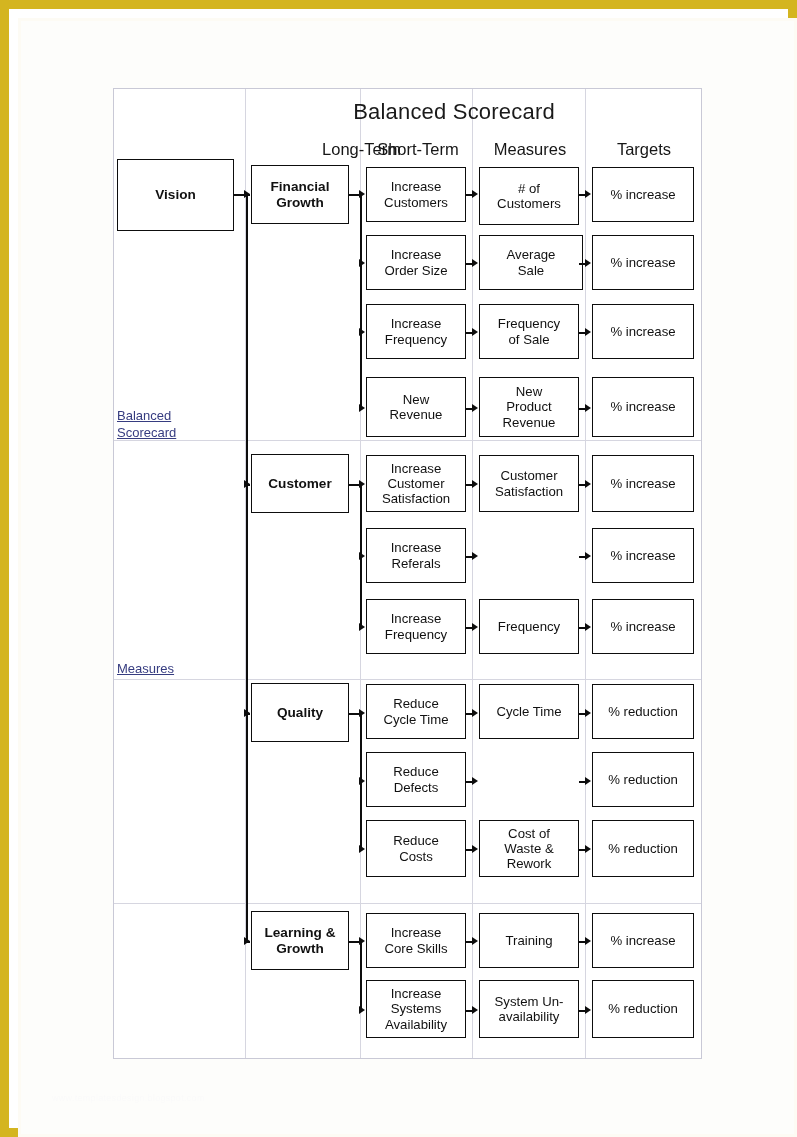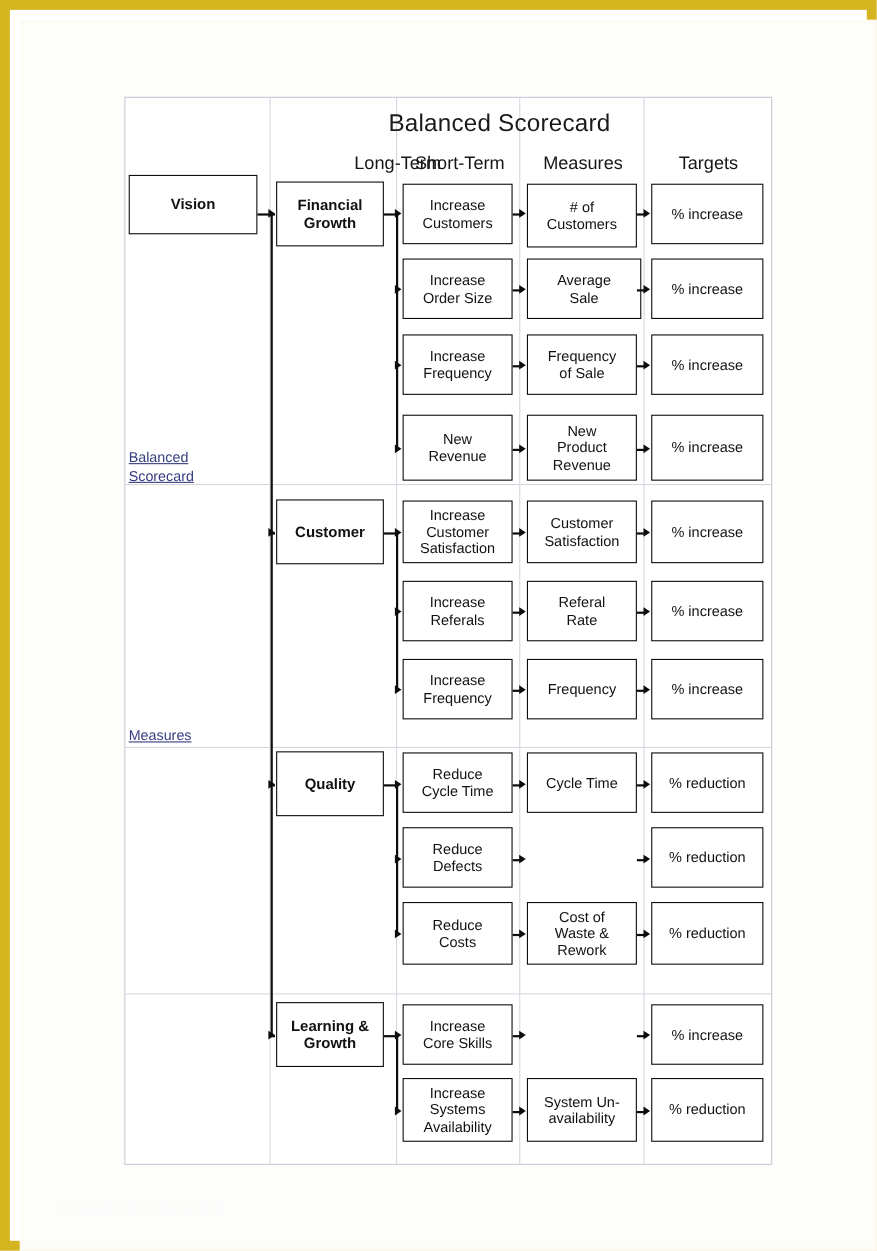--- a/index.html
+++ b/index.html
@@ -169,21 +169,21 @@
     <div class="row-rule" style="top:590px;"></div>
     <div class="row-rule" style="top:814px;"></div>
 
     <div id="chart-title">Balanced Scorecard</div>
 
     <div class="col-head" style="left:190px;width:115px;">Long-Term</div>
     <div class="col-head" style="left:248px;width:112px;">Short-Term</div>
     <div class="col-head" style="left:360px;width:112px;">Measures</div>
     <div class="col-head" style="left:473px;width:114px;">Targets</div>
 
-    <div class="node vision" style="left:3px;top:70px;width:117px;height:54px;">Vision</div>
+    <div class="node vision" style="left:3px;top:70px;width:117px;height:72px;">Vision</div>
 
     <div class="side-link" style="left:3px;top:318px;">Balanced 
 Scorecard</div>
     <div class="side-link" style="left:3px;top:571px;">Measures</div>
 
     <div class="hline" style="left:120px;top:105px;width:14px;"></div>
     <div class="vline" style="left:132px;top:105px;height:748px;"></div>
 
     <div class="hline" style="left:132px;top:105px;width:4px;"></div>
     <div class="arrowhead" style="left:130px;top:101px;"></div>
@@ -255,22 +255,20 @@
 Satisfaction</div>
     <div class="hline" style="left:465px;top:395px;width:9px;"></div>
     <div class="arrowhead" style="left:471px;top:391px;"></div>
     <div class="node" style="left:478px;top:366px;width:102px;height:57px;">% increase</div>
 
     <div class="arrowhead" style="left:245px;top:463px;"></div>
     <div class="node" style="left:252px;top:439px;width:100px;height:55px;">Increase
 Referals</div>
     <div class="hline" style="left:352px;top:467px;width:9px;"></div>
     <div class="arrowhead" style="left:358px;top:463px;"></div>
-    <div class="node" style="left:365px;top:439px;width:100px;height:55px;">Referal
-Rate</div>
     <div class="hline" style="left:465px;top:467px;width:9px;"></div>
     <div class="arrowhead" style="left:471px;top:463px;"></div>
     <div class="node" style="left:478px;top:439px;width:102px;height:55px;">% increase</div>
 
     <div class="arrowhead" style="left:245px;top:534px;"></div>
     <div class="node" style="left:252px;top:510px;width:100px;height:55px;">Increase
 Frequency</div>
     <div class="hline" style="left:352px;top:538px;width:9px;"></div>
     <div class="arrowhead" style="left:358px;top:534px;"></div>
     <div class="node" style="left:365px;top:510px;width:100px;height:55px;">Frequency</div>
@@ -322,20 +320,21 @@
 Growth</div>
 
     <div class="hline" style="left:235px;top:852px;width:13px;"></div>
     <div class="vline" style="left:246px;top:852px;height:69px;"></div>
 
     <div class="arrowhead" style="left:245px;top:848px;"></div>
     <div class="node" style="left:252px;top:824px;width:100px;height:55px;">Increase
 Core Skills</div>
     <div class="hline" style="left:352px;top:852px;width:9px;"></div>
     <div class="arrowhead" style="left:358px;top:848px;"></div>
+    <div class="node" style="left:365px;top:824px;width:100px;height:55px;">Training</div>
     <div class="hline" style="left:465px;top:852px;width:9px;"></div>
     <div class="arrowhead" style="left:471px;top:848px;"></div>
     <div class="node" style="left:478px;top:824px;width:102px;height:55px;">% increase</div>
 
     <div class="arrowhead" style="left:245px;top:917px;"></div>
     <div class="node" style="left:252px;top:891px;width:100px;height:58px;">Increase
 Systems
 Availability</div>
     <div class="hline" style="left:352px;top:921px;width:9px;"></div>
     <div class="arrowhead" style="left:358px;top:917px;"></div>

